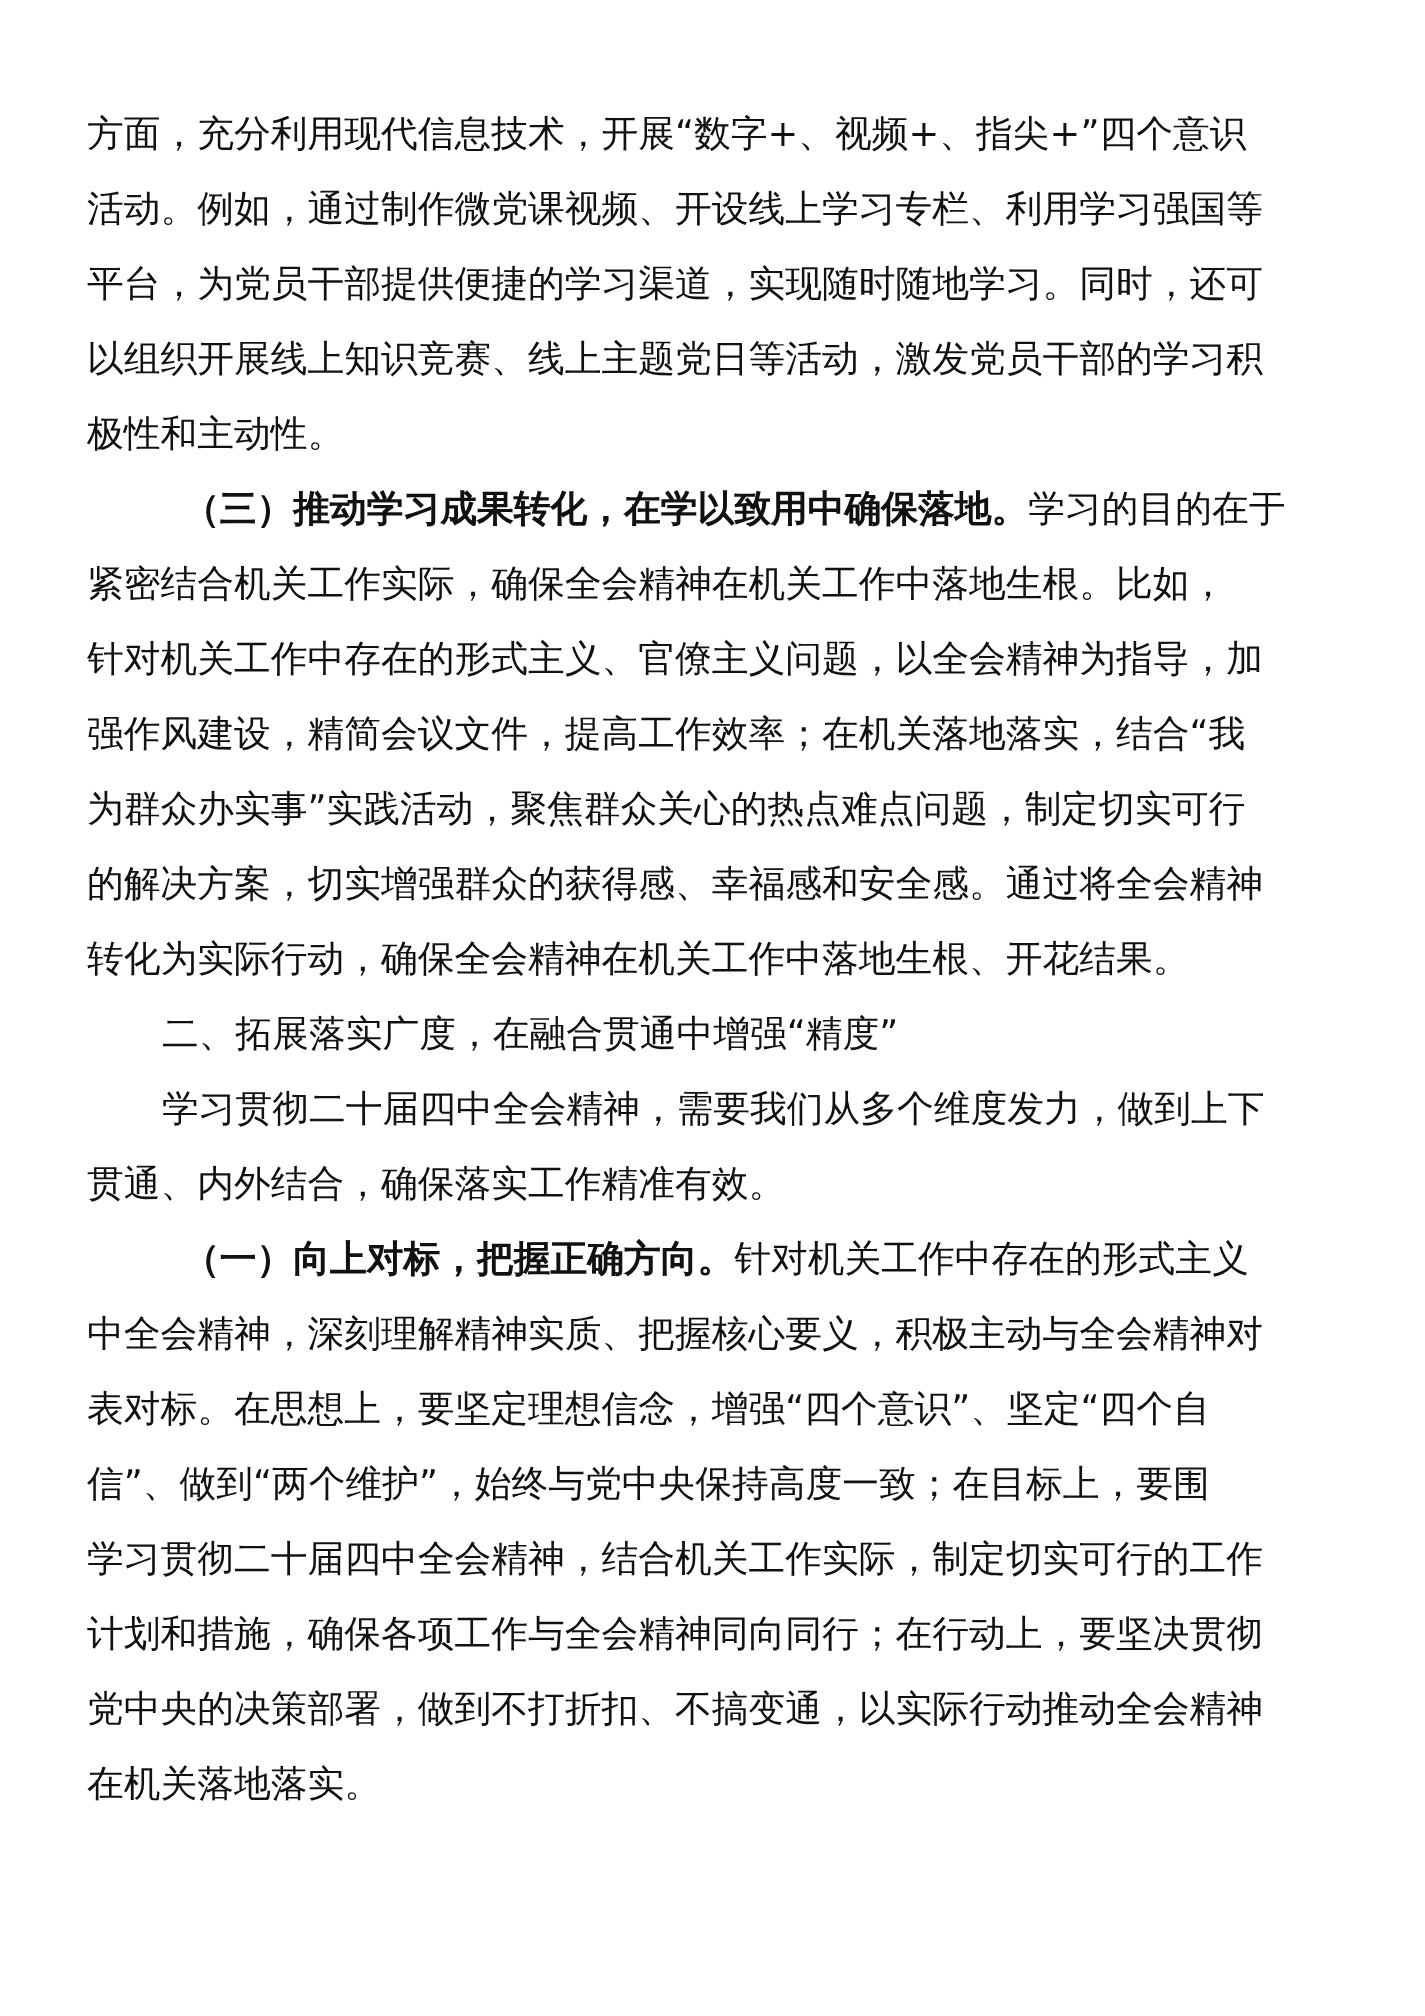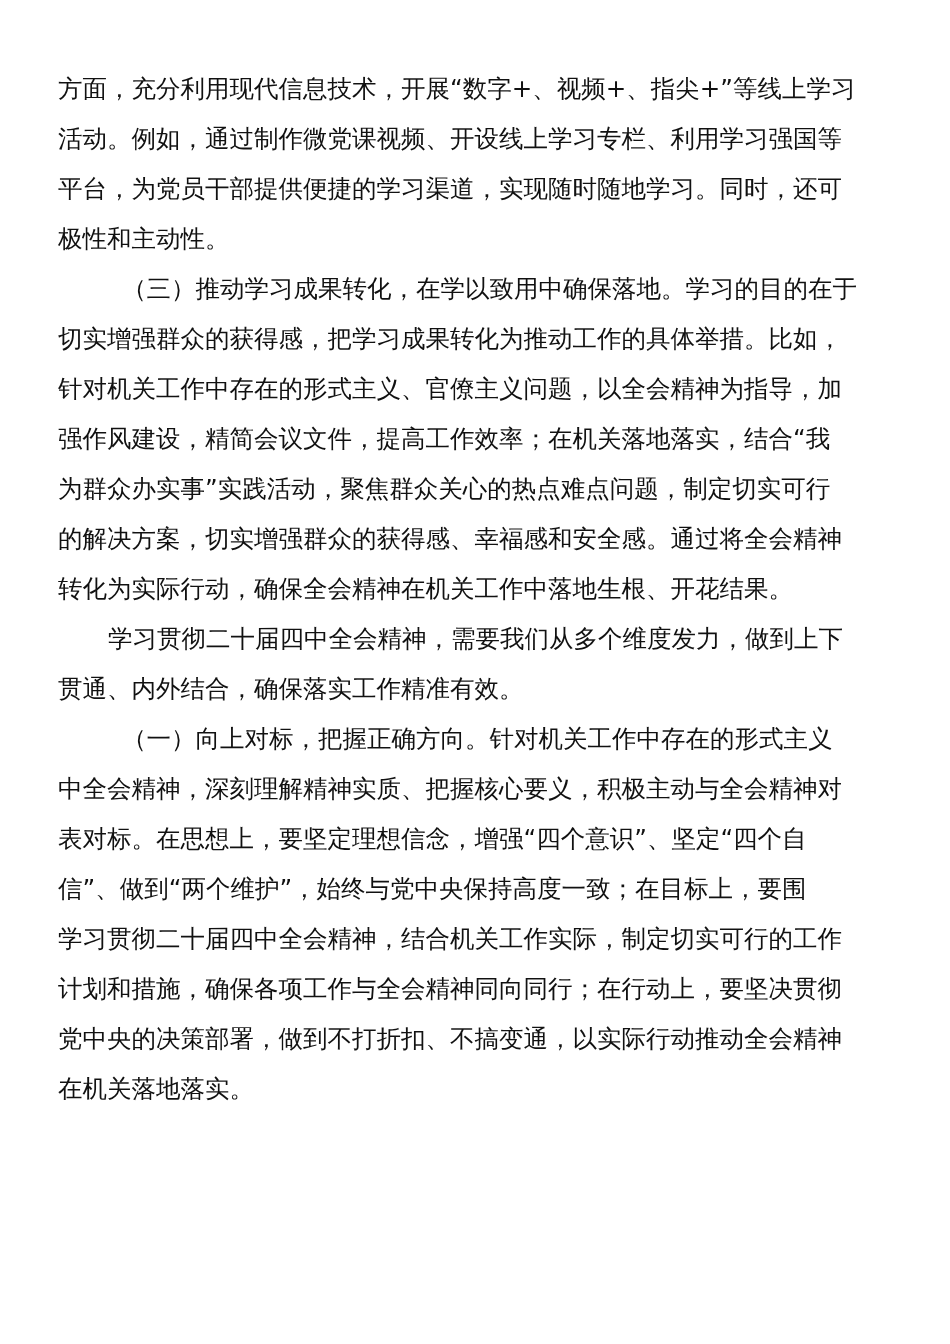--- a/index.html
+++ b/index.html
@@ -28,47 +28,49 @@
       white-space: nowrap;
       letter-spacing: 0px;
     }
     .indent {
       padding-left: 50px;
     }
     .indent-bold {
       padding-left: 64px;
     }
     .bold {
-      font-weight: normal;
+      font-weight: bold;
     }
   </style>
 </head>
 <body>
 
 <div class="page">
 
   <div>
-    <div class="line">方面，充分利用现代信息技术，开展“数字+、视频+、指尖+”等线上学习</div>
+    <div class="line">方面，充分利用现代信息技术，开展“数字+、视频+、指尖+”四个意识</div>
     <div class="line">活动。例如，通过制作微党课视频、开设线上学习专栏、利用学习强国等</div>
     <div class="line">平台，为党员干部提供便捷的学习渠道，实现随时随地学习。同时，还可</div>
+    <div class="line">以组织开展线上知识竞赛、线上主题党日等活动，激发党员干部的学习积</div>
     <div class="line">极性和主动性。</div>
   </div>
 
   <div>
     <div class="line indent-bold">
       <span class="bold">（三）推动学习成果转化，在学以致用中确保落地。</span><span>学习的目的在于</span>
     </div>
-    <div class="line">切实增强群众的获得感，把学习成果转化为推动工作的具体举措。比如，</div>
+    <div class="line">紧密结合机关工作实际，确保全会精神在机关工作中落地生根。比如，</div>
     <div class="line">针对机关工作中存在的形式主义、官僚主义问题，以全会精神为指导，加</div>
     <div class="line">强作风建设，精简会议文件，提高工作效率；在机关落地落实，结合“我</div>
     <div class="line">为群众办实事”实践活动，聚焦群众关心的热点难点问题，制定切实可行</div>
     <div class="line">的解决方案，切实增强群众的获得感、幸福感和安全感。通过将全会精神</div>
     <div class="line">转化为实际行动，确保全会精神在机关工作中落地生根、开花结果。</div>
   </div>
 
+  <div class="line indent">二、拓展落实广度，在融合贯通中增强“精度”</div>
 
   <div>
     <div class="line indent">学习贯彻二十届四中全会精神，需要我们从多个维度发力，做到上下</div>
     <div class="line">贯通、内外结合，确保落实工作精准有效。</div>
   </div>
 
   <div>
     <div class="line indent-bold">
       <span class="bold">（一）向上对标，把握正确方向。</span><span>针对机关工作中存在的形式主义</span>
     </div>

